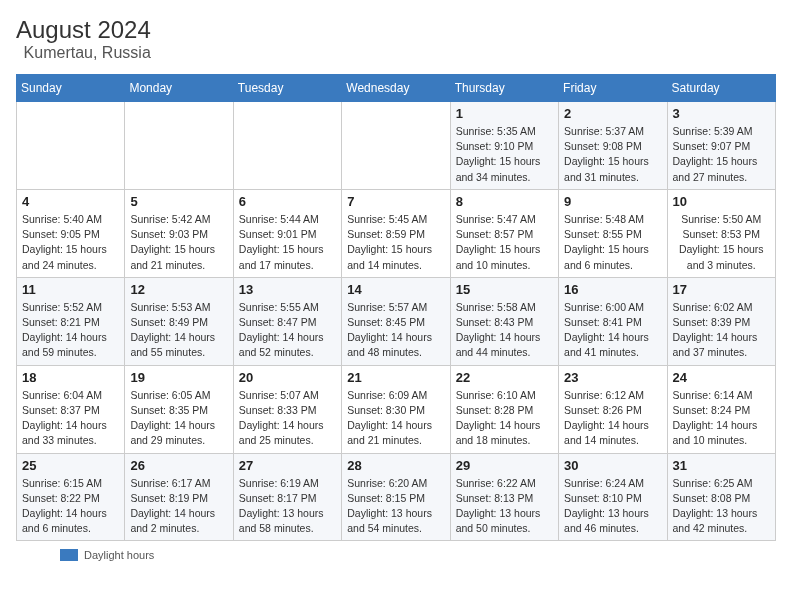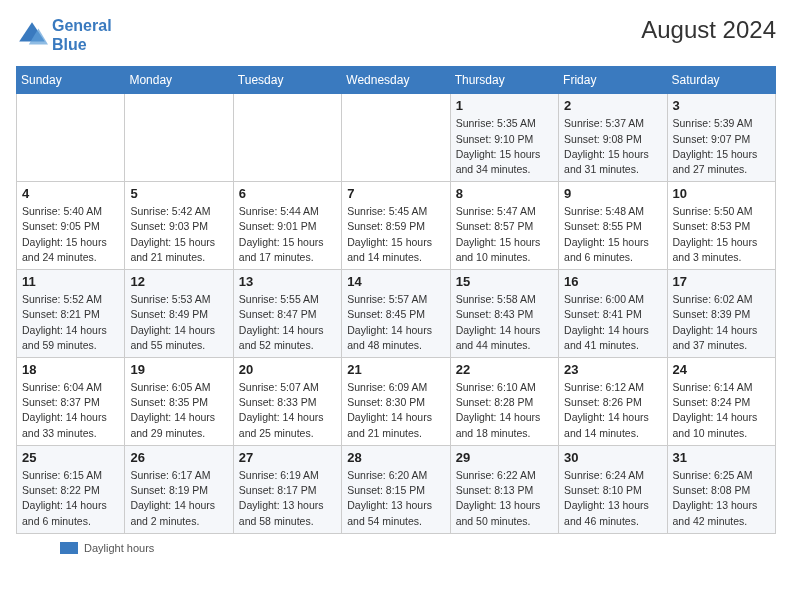--- a/index.html
+++ b/index.html
@@ -82,32 +82,23 @@
       font-size: 10.5px;
     }
     .empty-cell {
       background: #fff !important;
     }
   </style>
 </head>
 <body>
 
 <div class="header">
-  <div class="logo">
-    <svg class="logo-icon" viewBox="0 0 40 40">
-      <polygon points="20,4 36,28 4,28" fill="#3a7abf"></polygon>
-      <polygon points="28,12 40,32 16,32" fill="#5fa0d8" opacity="0.7"></polygon>
-    </svg>
-    <div class="logo-text">
-      <div><span>General</span></div>
-      <div style="color:#3a7abf;">Blue</div>
-    </div>
-  </div>
   <div class="title-block">
     <div class="month-year">August 2024</div>
+    <div class="location">Kumertau, Russia</div>
   </div>
 </div>
 
 <table>
   <thead>
     <tr>
     <th>Sunday</th>
         <th>Monday</th>
         <th>Tuesday</th>
         <th>Wednesday</th>
@@ -182,21 +173,21 @@
         </td>
         <td>
           <div class="day-num">9</div>
           <div class="day-info" style="white-space: pre-line;">Sunrise: 5:48 AM
 Sunset: 8:55 PM
 Daylight: 15 hours
 and 6 minutes.</div>
         </td>
         <td>
           <div class="day-num">10</div>
-          <div class="day-info" style="white-space: pre-line;">Sunrise: 5:50 AM
+          <div class="day-info" style="white-space: pre-line; text-align: center;">Sunrise: 5:50 AM
 Sunset: 8:53 PM
 Daylight: 15 hours
 and 3 minutes.</div>
         </td>
       </tr>
       <tr>
         <td>
           <div class="day-num">11</div>
           <div class="day-info" style="white-space: pre-line;">Sunrise: 5:52 AM
 Sunset: 8:21 PM

